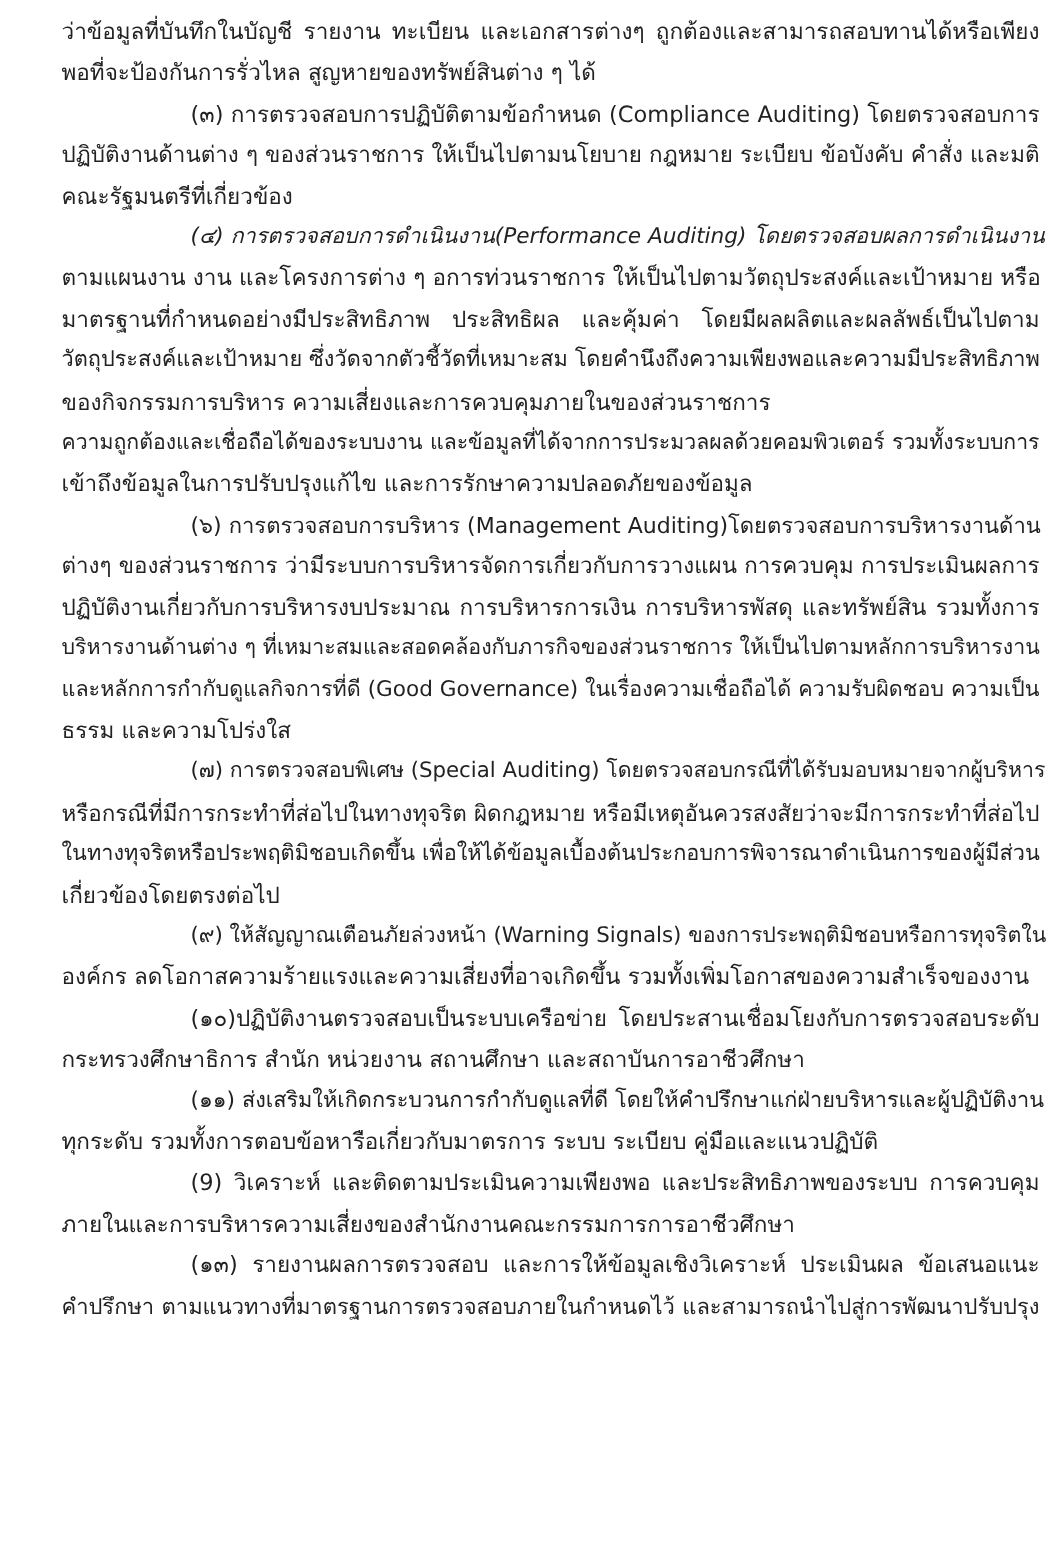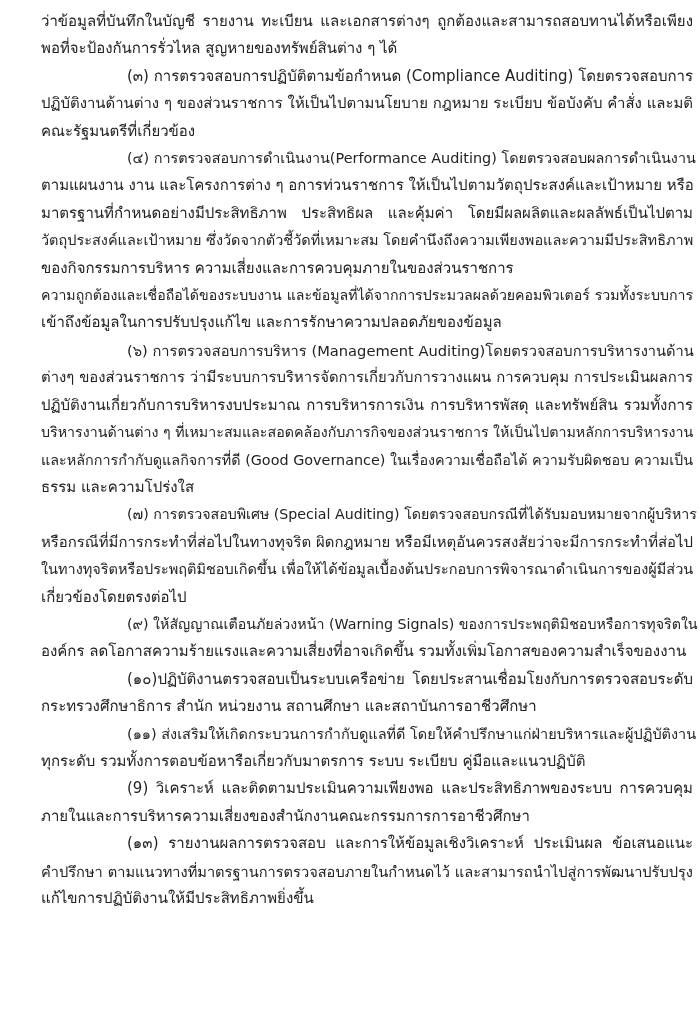--- a/index.html
+++ b/index.html
@@ -29,21 +29,21 @@
     <span class="line last">พอที่จะป้องกันการรั่วไหล สูญหายของทรัพย์สินต่าง ๆ ได้</span>
   </p>
 
   <p class="para">
     <span class="line" style="padding-left:86px">(๓)  การตรวจสอบการปฏิบัติตามข้อกำหนด (Compliance    Auditing) โดยตรวจสอบการ</span>
     <span class="line" style="font-size: 14.93px;">ปฏิบัติงานด้านต่าง ๆ ของส่วนราชการ ให้เป็นไปตามนโยบาย กฎหมาย ระเบียบ ข้อบังคับ คำสั่ง และมติ</span>
     <span class="line last">คณะรัฐมนตรีที่เกี่ยวข้อง</span>
   </p>
 
   <p class="para">
-    <span class="line" style="padding-left: 86px; font-size: 14.4px;">(๔)  การตรวจสอบการดำเนินงาน(Performance  Auditing)  โดยตรวจสอบผลการดำเนินงาน</span>
+    <span class="line" style="padding-left: 86px; font-size: 14.4px; font-style: italic;">(๔)  การตรวจสอบการดำเนินงาน(Performance  Auditing)  โดยตรวจสอบผลการดำเนินงาน</span>
     <span class="line">ตามแผนงาน งาน และโครงการต่าง ๆ อการท่วนราชการ ให้เป็นไปตามวัตถุประสงค์และเป้าหมาย หรือ</span>
     <span class="line">มาตรฐานที่กำหนดอย่างมีประสิทธิภาพ ประสิทธิผล และคุ้มค่า โดยมีผลผลิตและผลลัพธ์เป็นไปตาม</span>
     <span class="line" style="font-size: 14.47px;">วัตถุประสงค์และเป้าหมาย  ซึ่งวัดจากตัวชี้วัดที่เหมาะสม โดยคำนึงถึงความเพียงพอและความมีประสิทธิภาพ</span>
     <span class="line last">ของกิจกรรมการบริหาร ความเสี่ยงและการควบคุมภายในของส่วนราชการ</span>
   </p>
 
   <p class="para">
     <span class="line" style="font-size: 14.15px;">ความถูกต้องและเชื่อถือได้ของระบบงาน และข้อมูลที่ได้จากการประมวลผลด้วยคอมพิวเตอร์ รวมทั้งระบบการ</span>
     <span class="line last">เข้าถึงข้อมูลในการปรับปรุงแก้ไข และการรักษาความปลอดภัยของข้อมูล</span>
   </p>
@@ -81,16 +81,15 @@
   </p>
 
   <p class="para">
     <span class="line" style="padding-left:86px">(9) วิเคราะห์ และติดตามประเมินความเพียงพอ และประสิทธิภาพของระบบ        การควบคุม</span>
     <span class="line last">ภายในและการบริหารความเสี่ยงของสำนักงานคณะกรรมการการอาชีวศึกษา</span>
   </p>
 
   <p class="para">
     <span class="line" style="padding-left:86px">(๑๓) รายงานผลการตรวจสอบ และการให้ข้อมูลเชิงวิเคราะห์ ประเมินผล ข้อเสนอแนะ</span>
     <span class="line" style="font-size: 14.62px;">คำปรึกษา ตามแนวทางที่มาตรฐานการตรวจสอบภายในกำหนดไว้ และสามารถนำไปสู่การพัฒนาปรับปรุง</span>
-    <span class="line last">แก้ไขการปฏิบัติงานให้มีประสิทธิภาพยิ่งขึ้น</span>
   </p>
 
 </div>
 
 </body></html>

